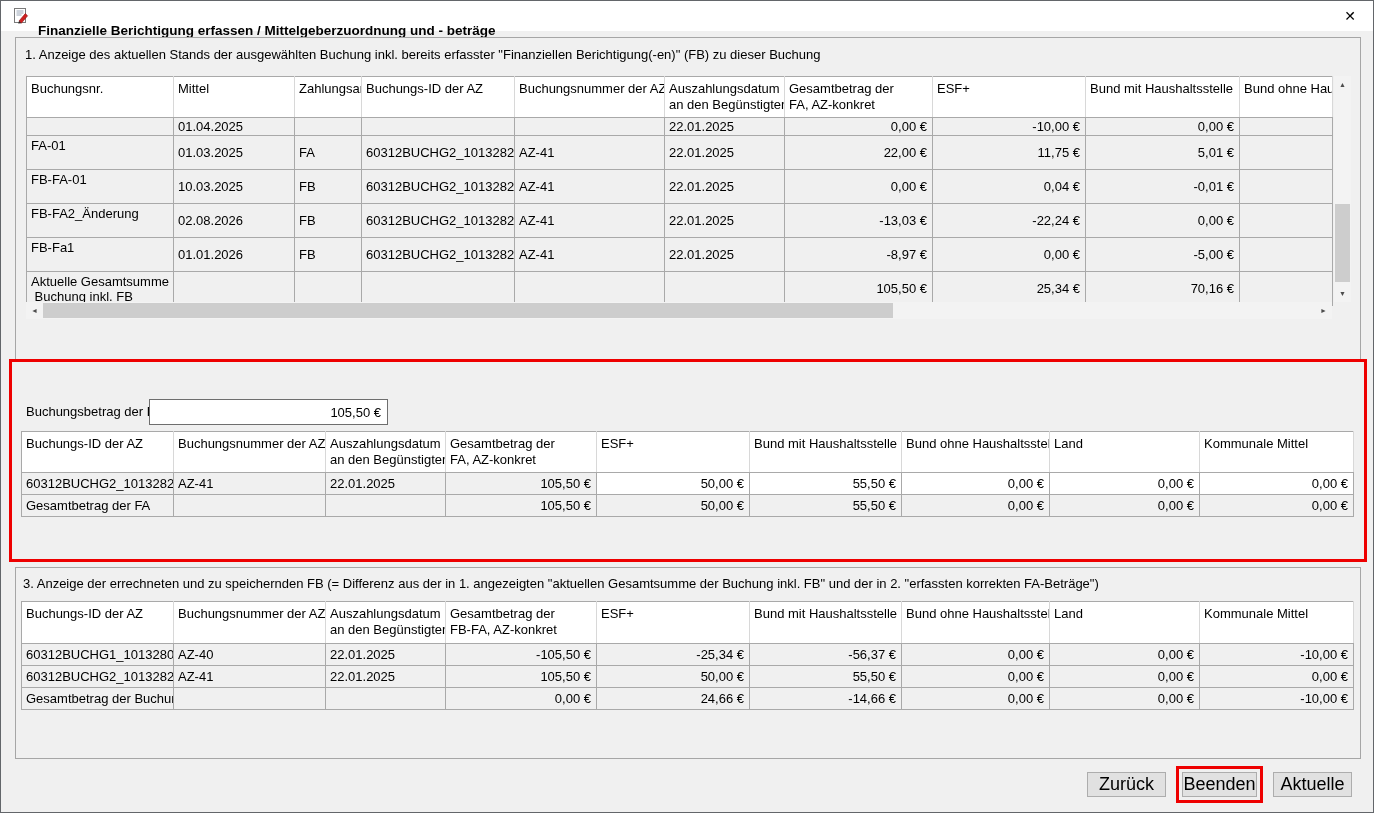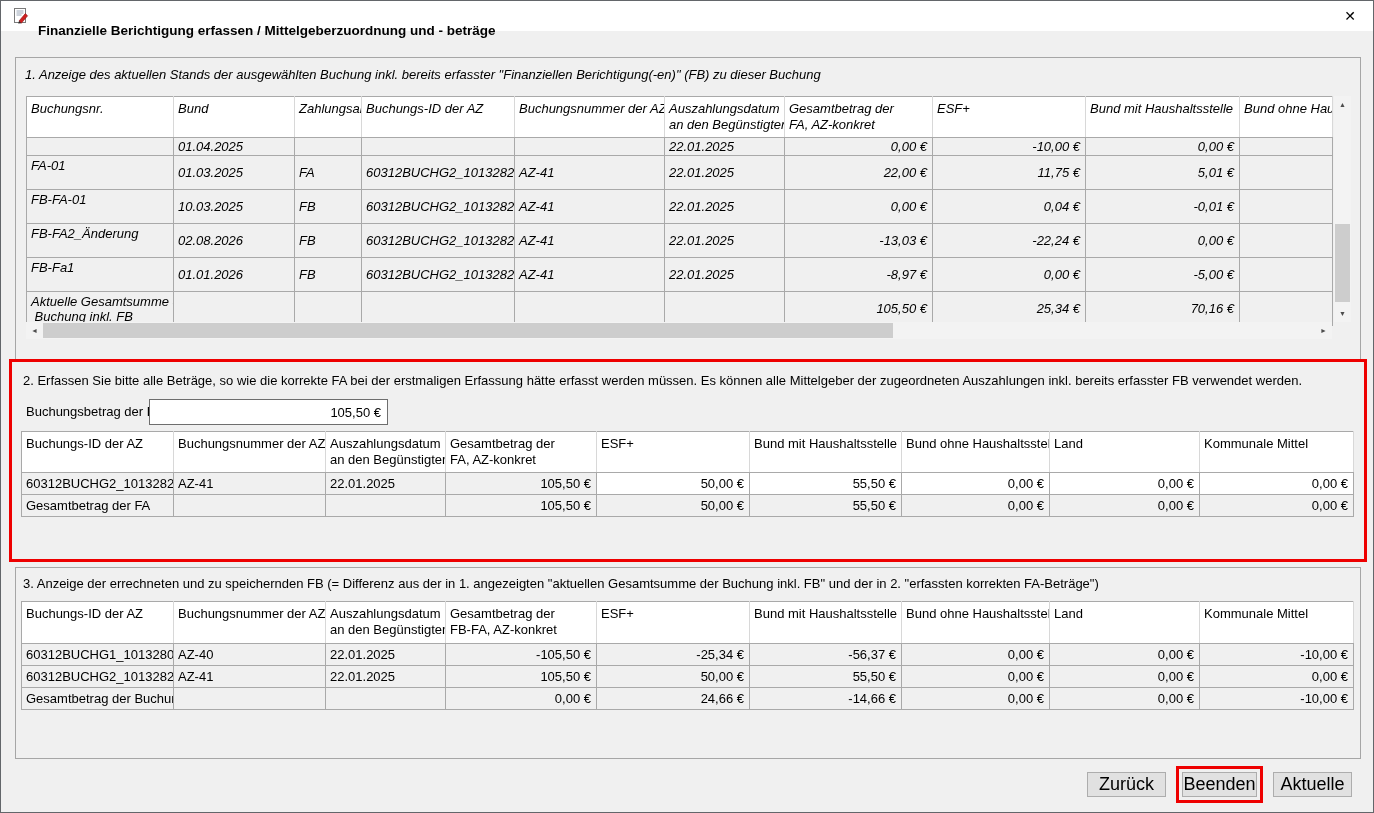--- a/index.html
+++ b/index.html
@@ -11,21 +11,21 @@
     font-family:"Liberation Sans", sans-serif; font-size:13px; color:#000;
     overflow:hidden;
   }
   
   .titlebar { position:absolute; left:0; top:0; width:100%; height:30px; background:#fff; }
   .win-icon { position:absolute; left:12px; top:7px; width:16px; height:16px; }
   .win-title { position:absolute; left:37px; top:22px; font-size:13.5px; font-weight:bold; white-space:nowrap; }
   .close-btn { position:absolute; right:0; top:0; width:46px; height:30px; text-align:center; line-height:30px; font-size:14px; color:#000; cursor:default; }
   
   .box { position:absolute; border:1px solid #a6a6a6; background:#f0f0f0; }
-  #box1 { left:14px; top:56px;  width:1346px; height:330px;font-style:italic; }
+  #box1 { left:14px; top:36px;  width:1346px; height:330px; }
   #box2 { left:8px;  top:358px; width:1358px; height:203px; border:3px solid var(--red,#ee0000); }
   #box3 { left:14px; top:566px; width:1346px; height:192px; }
   .heading { position:absolute; white-space:nowrap; font-size:13px; }
   #box1 .heading { left:9px;  top:9px; }
   #box2 .heading { left:11px; top:11px; }
   #box3 .heading { left:7px;  top:8px; }
   
   table { border-collapse:collapse; table-layout:fixed; position:absolute; background:#f0f0f0; }
   th, td { border:1px solid #a9a9a9; white-space:pre; overflow:hidden; font-weight:normal; text-align:left; font-size:13px; }
   th { background:#fff; border-right-color:#d8d8d8; vertical-align:top; padding:4px 4px 4px 4px; line-height:16px; }
@@ -96,21 +96,21 @@
           <col style="width:150px">
           <col style="width:120px">
         <col style="width:148px">
           <col style="width:153px">
           <col style="width:154px">
         <col style="width:93px">
       </colgroup>
     <thead>
           <tr>
             <th>Buchungsnr.</th>
-            <th>Bund</th>
+            <th>Mittel</th>
             <th>Zahlungsart</th>
             <th>Buchungs-ID der AZ</th>
             <th>Buchungsnummer der AZ</th>
             <th>Auszahlungsdatum
 an den Begünstigten</th>
             <th>Gesamtbetrag der
 FA, AZ-konkret</th>
             <th>ESF+</th>
             <th>Bund mit Haushaltsstelle</th>
             <th>Bund ohne Haushaltsstelle</th>
@@ -198,21 +198,20 @@
       <div class="sb-arrow sb-down">▼</div>
     </div>
     <div class="hscroll">
       <div class="sb-arrow sb-left">◄</div>
       <div class="h-thumb"></div>
       <div class="sb-arrow sb-right">►</div>
     </div>
   </div>
 
   <div class="box" id="box2">
-    <div class="heading">2. Erfassen Sie bitte alle Beträge, so wie die korrekte FA bei der erstmaligen Erfassung hätte erfasst werden müssen. Es können alle Mittelgeber der zugeordneten Auszahlungen inkl. bereits erfasster FB verwendet werden.</div>
     <label class="field-label">Buchungsbetrag der FA</label>
     <input class="amount-input" type="text" value="105,50 €" style="">
     <table id="table2">
       <colgroup>
         <col style="width:152px">
           <col style="width:152px">
           <col style="width:120px">
         <col style="width:151px">
           <col style="width:153px">
           <col style="width:152px">

